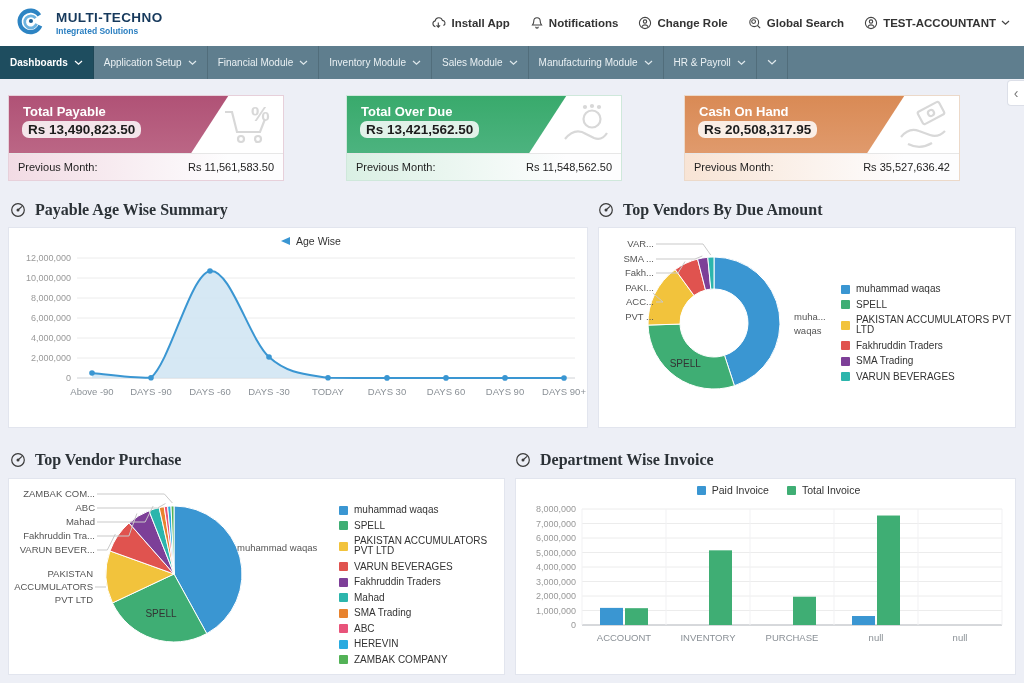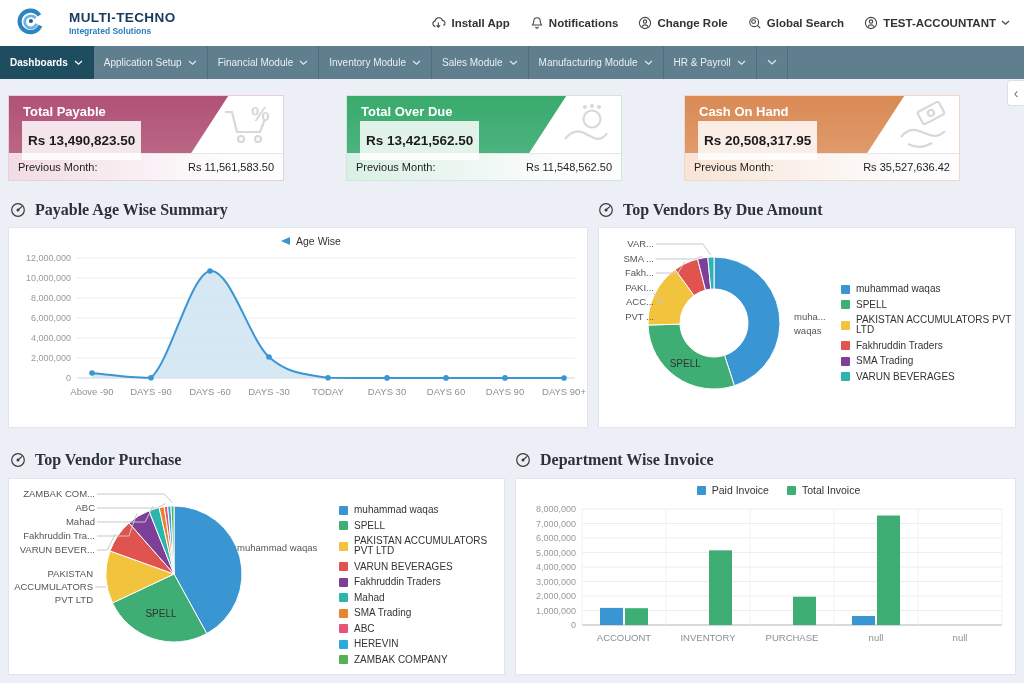--- a/index.html
+++ b/index.html
@@ -1,39 +1,39 @@
 <!DOCTYPE html>
 <html><head>
 <meta charset="utf-8">
 <style>
   html,body{margin:0;padding:0;}
   body{width:1024px;height:683px;background:#edeff6;font-family:"Liberation Sans",sans-serif;overflow:hidden;}
   .screen{position:relative;width:1024px;height:683px;}
 
   
   .hdr{position:absolute;top:0;left:0;right:0;height:46px;background:#fff;display:flex;align-items:center;justify-content:space-between;padding:0 14px;box-sizing:border-box;}
-  .logo{display:flex;align-items:center;gap:23px;cursor:pointer;}
+  .logo{display:flex;align-items:center;gap:10px;cursor:pointer;}
   .logo-name{font-weight:bold;color:#16395c;font-size:13.5px;letter-spacing:.4px;}
   .logo-sub{color:#2a7fc1;font-size:8.5px;font-weight:bold;margin-top:1px;}
   .utils{display:flex;align-items:flex-start;gap:20px;font-weight:bold;}
   .util{display:flex;align-items:center;gap:5px;font-size:11.5px;color:#333;cursor:pointer;white-space:nowrap;}
   .util svg{display:block;}
 
   
   .navbar{position:absolute;top:46px;left:0;right:0;height:33px;background:#5f7e8e;display:flex;overflow:hidden;}
   .tab{display:flex;align-items:center;gap:6px;padding:0 10px;color:#e9f0f3;font-size:10px;border-right:1px solid rgba(30,50,60,.22);white-space:nowrap;cursor:pointer;flex-shrink:0;}
   .tab.active{background:#1e4d5f;color:#fff;font-weight:bold;}
 
   .collapse{position:absolute;top:80px;right:0;width:17px;height:26px;background:#fff;border:1px solid #dcdfe8;border-right:none;border-radius:4px 0 0 4px;color:#777;font-size:14px;line-height:23px;text-align:center;padding:0;cursor:pointer;}
 
   
   .kpi{position:absolute;top:95px;height:86px;width:276px;background:#fff;border:1px solid var(--bd,#e2e2e8);box-sizing:border-box;}
   .kpi-band{position:absolute;top:0;left:0;right:0;bottom:27px;clip-path:polygon(0 0,80% 0,66.5% 100%,0 100%);background:linear-gradient(180deg,var(--c1),var(--c2));z-index:1;}
   .kpi-title{position:absolute;left:14px;top:8px;color:#fff;font-weight:bold;font-size:13px;z-index:3;}
-  .kpi-value{position:absolute;left:13px;top:25px;background:rgba(255,255,255,.84);color:#1c1c1c;font-weight:bold;font-size:13.5px;padding:12px 6px;z-index:3;border-radius:0;}
+  .kpi-value{position:absolute;left:13px;top:25px;background:rgba(255,255,255,.84);color:#1c1c1c;font-weight:bold;font-size:13.5px;padding:1px 6px;z-index:3;border-radius:7px;}
   .kpi-ghost{position:absolute;right:8px;top:3px;z-index:2;opacity:.33;}
   .kpi-strip{position:absolute;left:0;right:0;bottom:0;height:27px;border-top:1px solid #e7e7e7;display:flex;justify-content:space-between;align-items:center;padding:0 9px;font-family:Liberation Sans, sans-serif;font-size:11px;color:#1e1e1e;background:linear-gradient(90deg,var(--tint),#fdfdfe 80%);box-sizing:border-box;}
 
   
   .sec-title{position:absolute;display:flex;align-items:center;gap:9px;font-family:"Liberation Serif",serif;font-weight:bold;font-size:16px;color:#2c3237;white-space:nowrap;}
   .panel{position:absolute;background:#fff;border:1px solid #e2e5ee;box-sizing:border-box;}
 
   svg text{font-family:"Liberation Sans",sans-serif;}
   .ytick{font-size:9px;fill:#999;}
   .xtick{font-size:9.5px;fill:#8a9096;}

